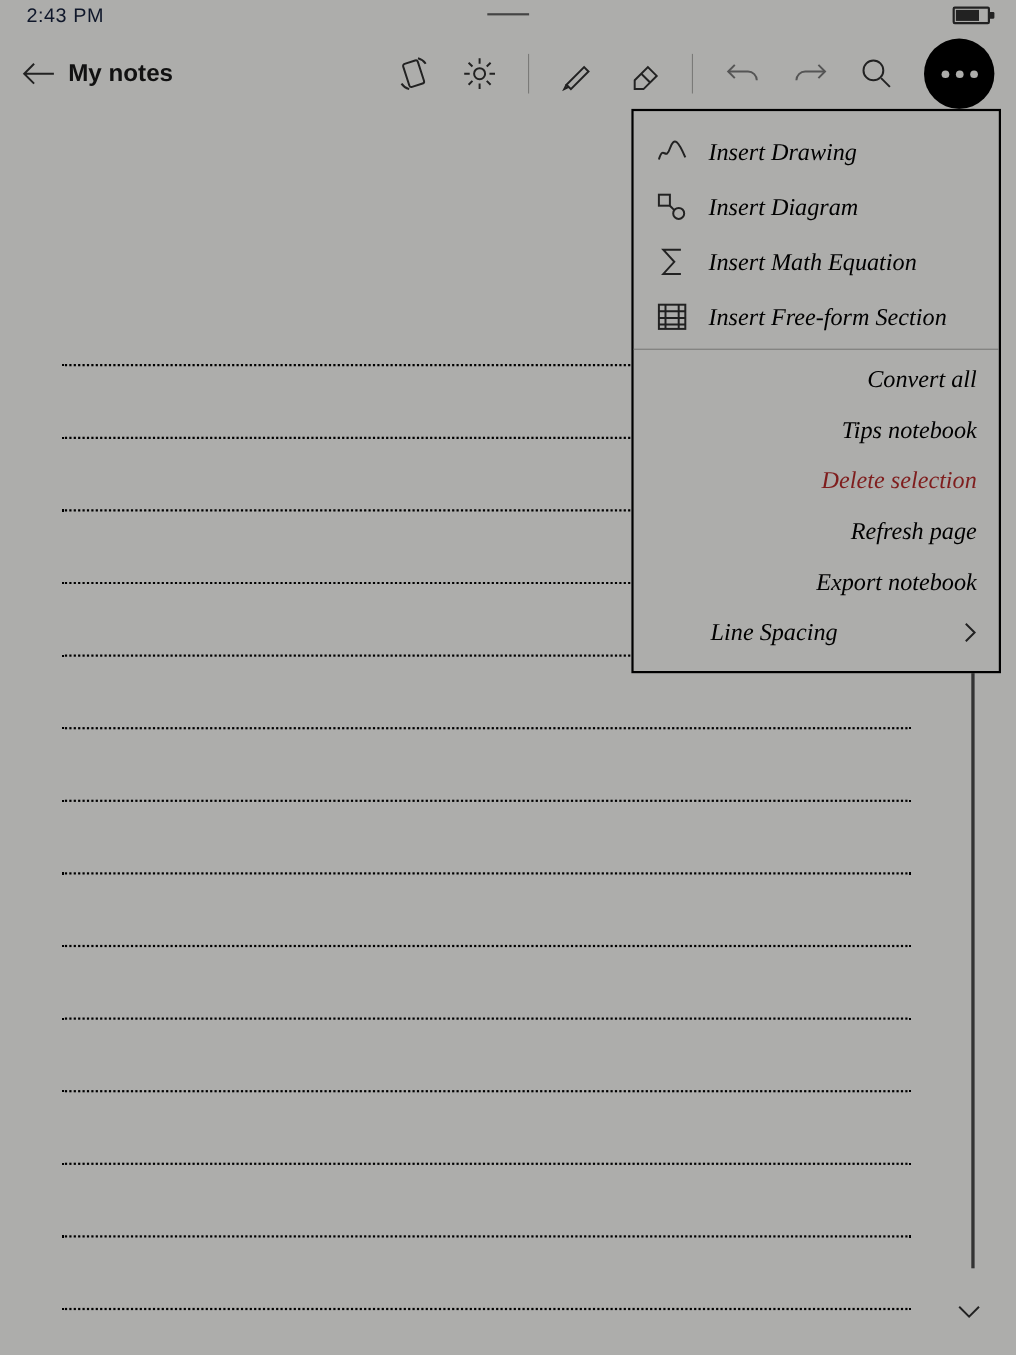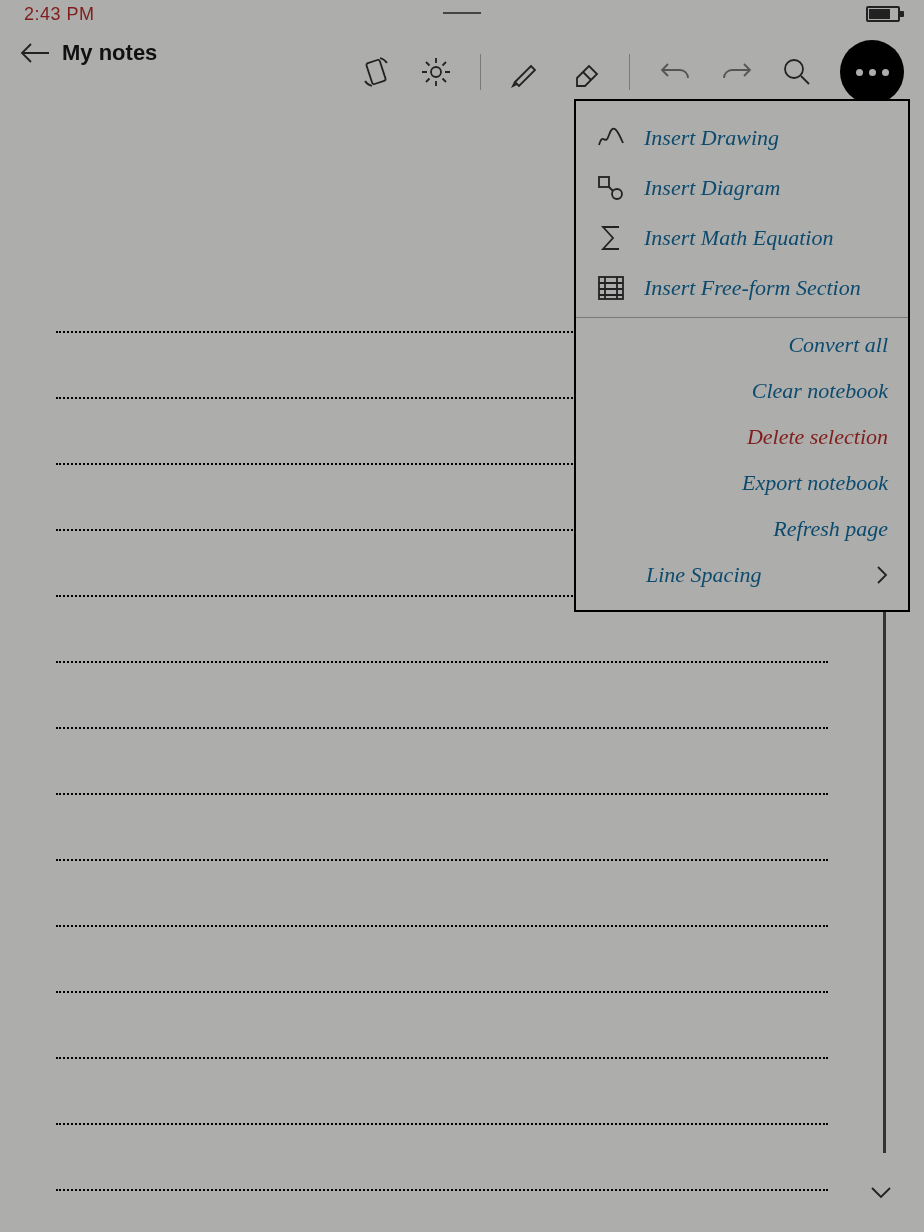--- a/index.html
+++ b/index.html
@@ -15,21 +15,21 @@
   .status-bar {
     position: absolute;
     top: 0; left: 0; right: 0;
     height: 28px;
     display: flex;
     align-items: center;
     justify-content: space-between;
     padding: 0 24px;
     font-family: -apple-system, Helvetica, Arial, sans-serif;
     font-size: 18px;
-    color: #7f1d1d;
+    color: #0f172a;
   }
   .status-bar .clock { letter-spacing: .5px; }
   .status-center {
     position: absolute;
     left: 50%; top: 12px;
     transform: translateX(-50%);
     width: 38px; height: 2px;
     background: #444;
   }
   .battery {
@@ -52,21 +52,21 @@
     width: 70%;
     background: #222;
   }
 
   
   .header {
     position: absolute;
     top: 40px; left: 0; right: 0;
     height: 54px;
     display: flex;
-    align-items: flex-start;
+    align-items: center;
     padding: 0 20px;
   }
   .back-group {
     display: flex;
     align-items: center;
     gap: 12px;
   }
   .title {
     font-family: -apple-system, Helvetica, Arial, sans-serif;
     font-size: 22px;
@@ -147,21 +147,21 @@
   .menu-section {
     border-bottom: 1px solid #7a7a78;
     padding: 4px 0;
   }
   .menu-section:last-child { border-bottom: none; }
   .menu-item {
     display: flex;
     align-items: center;
     gap: 18px;
     padding: 10px 20px;
-    color: #0c4a6e;
+    color: #000000;
   }
   .menu-item.no-icon { padding-left: 70px; justify-content: flex-end; }
   .menu-item.disabled { color: #7f1d1d; }
   .menu-item .mi-icon {
     width: 30px; height: 30px;
     display: inline-flex;
     align-items: center;
     justify-content: center;
     flex-shrink: 0;
   }
@@ -324,30 +324,30 @@
       </span>
       <span>Insert Free-form Section</span>
     </div>
   </div>
 
   <div class="menu-section">
     <div class="menu-item no-icon">
       <span>Convert all</span>
     </div>
     <div class="menu-item no-icon">
-      <span>Clear notebook</span>
+      <span>Tips notebook</span>
     </div>
     <div class="menu-item no-icon disabled">
       <span>Delete selection</span>
     </div>
     <div class="menu-item no-icon">
+      <span>Refresh page</span>
+    </div>
+    <div class="menu-item no-icon">
       <span>Export notebook</span>
-    </div>
-    <div class="menu-item no-icon">
-      <span>Refresh page</span>
     </div>
     <div class="menu-item no-icon">
       <span>Line Spacing</span>
       <span class="chev-right icon">
         <svg width="12" height="20" viewBox="0 0 12 20">
             <path d="M2 2 L10 10 L2 18"></path>
           </svg>
       </span>
     </div>
   </div>

